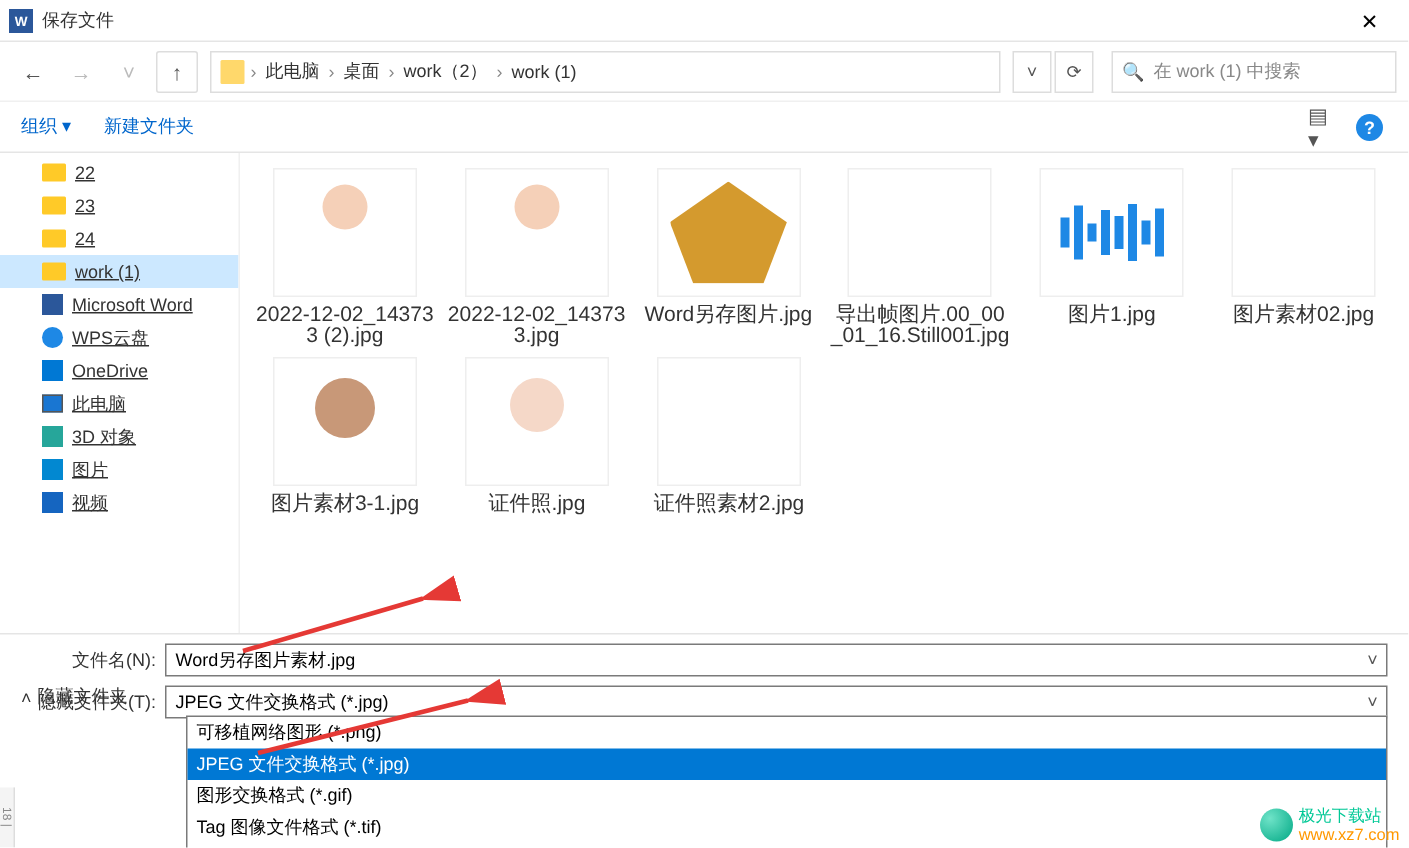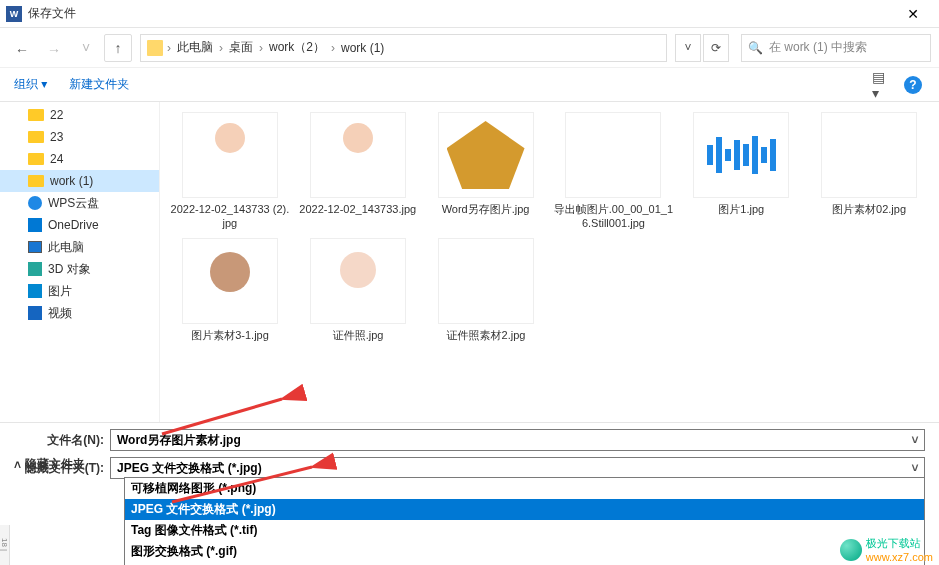--- a/index.html
+++ b/index.html
@@ -24,34 +24,34 @@
 .searchbox .sicon { margin-right: 6px; color: #777; }
 
 .toolbar { height: 34px; display: flex; align-items: center; padding: 0 14px; border-bottom: 1px solid #e5e5e5; font-size: 12px; }
 .toolbar .tbtn { color: #0066cc; margin-right: 22px; cursor: pointer; }
 .toolbar .spacer { flex: 1; }
 .toolbar .vicon { width: 24px; height: 24px; display: inline-flex; align-items: center; justify-content: center; margin-left: 6px; color: #555; border: 1px solid transparent; font-size: 14px; }
 .helpicon { width: 18px; height: 18px; border-radius: 50%; background: #1e88e5; color: #fff; font-size: 12px; display: inline-flex; align-items: center; justify-content: center; font-weight: bold; }
 
 .content { display: flex; height: 320px; }
 .sidebar { width: 160px; border-right: 1px solid #f0f0f0; overflow: hidden; font-size: 12px; padding-top: 2px; }
-.sb-item { display: flex; align-items: center; height: 22px; padding-left: 28px; color: #333; cursor: pointer; gap: 6px; }
+.sb-item { display: flex; align-items: center; height: 22px; padding-left: 28px; color: #333; cursor: pointer; gap: 6px; text-decoration: underline; }
 .sb-item.selected { background: #cce8ff; }
 .folder-icon { width: 16px; height: 12px; background: #ffca28; border-radius: 1px; display: inline-block; }
 .word-icon { width: 14px; height: 14px; background: #2b579a; display: inline-block; }
 .wps-icon { width: 14px; height: 14px; background: #1e88e5; border-radius: 50%; display: inline-block; }
 .od-icon { width: 14px; height: 14px; background: #0078d4; display: inline-block; }
 .pc-icon { width: 14px; height: 12px; background: #1976d2; display: inline-block; border: 1px solid #555; }
 .obj-icon { width: 14px; height: 14px; background: #26a69a; display: inline-block; }
 .vid-icon { width: 14px; height: 14px; background: #1565c0; display: inline-block; }
 .pic-icon { width: 14px; height: 14px; background: #0288d1; display: inline-block; }
 
 .filegrid { flex: 1; padding: 10px 6px; overflow: hidden; }
 .row { display: flex; gap: 0px; }
-.thumb { width: 128px; display: flex; flex-direction: column; align-items: center; font-size: 11px; color: #333; text-align: center; }
+.thumb { width: 128px; display: flex; flex-direction: column; align-items: center; font-size: 14px; color: #333; text-align: center; }
 .thumb .img { width: 96px; height: 86px; display: flex; align-items: center; justify-content: center; margin-bottom: 4px; border: 1px solid #eee; background: #fff; overflow: hidden; }
 .thumb .label { line-height: 14px; max-width: 120px; word-break: break-all; }
 
 
 .person1 { background: linear-gradient(#fff 0 35%, #1a1a3a 35% 100%); position: relative; }
 .person1::before { content:""; position:absolute; top:10px; left:50%; transform:translateX(-50%); width:30px; height:30px; background:#f5d0b8; border-radius:50%; }
 .leaf { background: #8fbc3f; position: relative; }
 .leaf::after { content:""; position:absolute; inset:8px; background:#d49a2e; clip-path: polygon(50% 0,100% 40%,80% 100%,20% 100%,0 40%); }
 .city { background: linear-gradient(#1a2858 0 70%, #3a4878 100%); }
 .chart { background:#fff; display:flex; align-items:flex-end; justify-content:center; gap:3px; padding:10px; }
@@ -59,21 +59,21 @@
 .beach { background: linear-gradient(#3bb0dd 0 55%, #f6e9c8 55% 65%, #19c8c5 65% 100%); }
 .oldman { background:#f5e8d8; position:relative; }
 .oldman::after{content:"";position:absolute;top:15%;left:50%;transform:translateX(-50%);width:40px;height:40px;background:#c89878;border-radius:50%;}
 .oldwoman { background:#fcede0; position:relative; }
 .oldwoman::after{content:"";position:absolute;top:15%;left:50%;transform:translateX(-50%);width:40px;height:40px;background:#d4a888;border-radius:50%;}
 .idphoto { background:#fff; position:relative; }
 .idphoto::after{content:"";position:absolute;top:15%;left:50%;transform:translateX(-50%);width:36px;height:36px;background:#f5d8c8;border-radius:50%;}
 .idgrid { background:#fff; display:grid; grid-template-columns:repeat(4,1fr); grid-template-rows:repeat(2,1fr); gap:2px; padding:4px;}
 .idgrid div { background:#c04048; }
 
-.bottom { border-top: 1px solid #e5e5e5; padding: 6px 14px 0; font-size: 12px; position: relative; font-weight: bold; }
+.bottom { border-top: 1px solid #e5e5e5; padding: 6px 14px 0; font-size: 12px; position: relative; }
 .formrow { display: flex; align-items: center; margin-bottom: 6px; }
 .formrow label { width: 96px; text-align: right; padding-right: 6px; color: #333; }
 .formrow .field { flex: 1; height: 22px; border: 1px solid #7a7a7a; padding: 0 6px; display: flex; align-items: center; position: relative; }
 .formrow .field .drop { position: absolute; right: 0; top: 0; width: 18px; height: 100%; display:flex; align-items:center; justify-content:center; color:#555; }
 
 .dropdown { position: absolute; left: 124px; right: 14px; top: 54px; border: 1px solid #7a7a7a; background: #fff; z-index: 5; }
 .dropdown .opt { padding: 2px 6px; font-size: 12px; }
 .dropdown .opt.hl { background: #0078d4; color: #fff; }
 
 .hideopt { position:absolute; left:14px; bottom:6px; font-size:12px; color:#333; display:flex; align-items:center; gap:4px; }
@@ -146,20 +146,24 @@
       </div>
       <div class="sb-item">
         <span class="folder-icon"></span>
         <span>24</span>
       </div>
       <div class="sb-item selected">
         <span class="folder-icon"></span>
         <span>work (1)</span>
       </div>
       <div class="sb-item">
+        <span class="word-icon"></span>
+        <span>Microsoft Word</span>
+      </div>
+      <div class="sb-item">
         <span class="wps-icon"></span>
         <span>WPS云盘</span>
       </div>
       <div class="sb-item">
         <span class="od-icon"></span>
         <span>OneDrive</span>
       </div>
       <div class="sb-item">
         <span class="pc-icon"></span>
         <span>此电脑</span>
@@ -251,22 +255,22 @@
     <label>隐藏文件夹(T):</label>
     <div class="field">
       <span>JPEG 文件交换格式 (*.jpg)</span>
       <span class="drop">˅</span>
     </div>
   </div>
 
   <div class="dropdown" id="ftopts">
       <div class="opt">可移植网络图形 (*.png)</div>
       <div class="opt hl">JPEG 文件交换格式 (*.jpg)</div>
+      <div class="opt">图形交换格式 (*.gif)</div>
       <div class="opt">Tag 图像文件格式 (*.tif)</div>
-      <div class="opt">图形交换格式 (*.gif)</div>
       <div class="opt">Windows 位图 (*.bmp)</div>
     </div>
 
   <div class="hideopt">
     <span>˄</span>
     <span>隐藏文件夹</span>
   </div>
 </div>
 
 <div class="arrow" style="left:152px; top:394px;">

